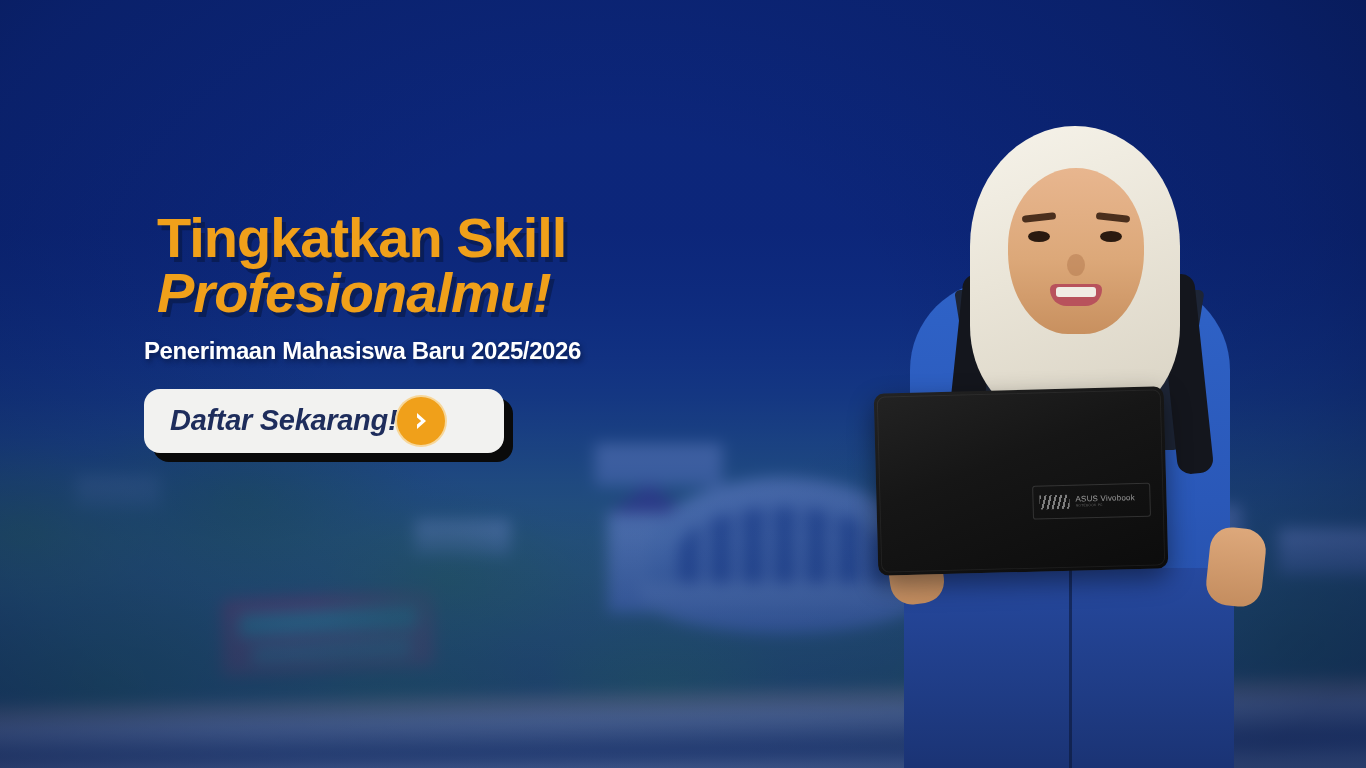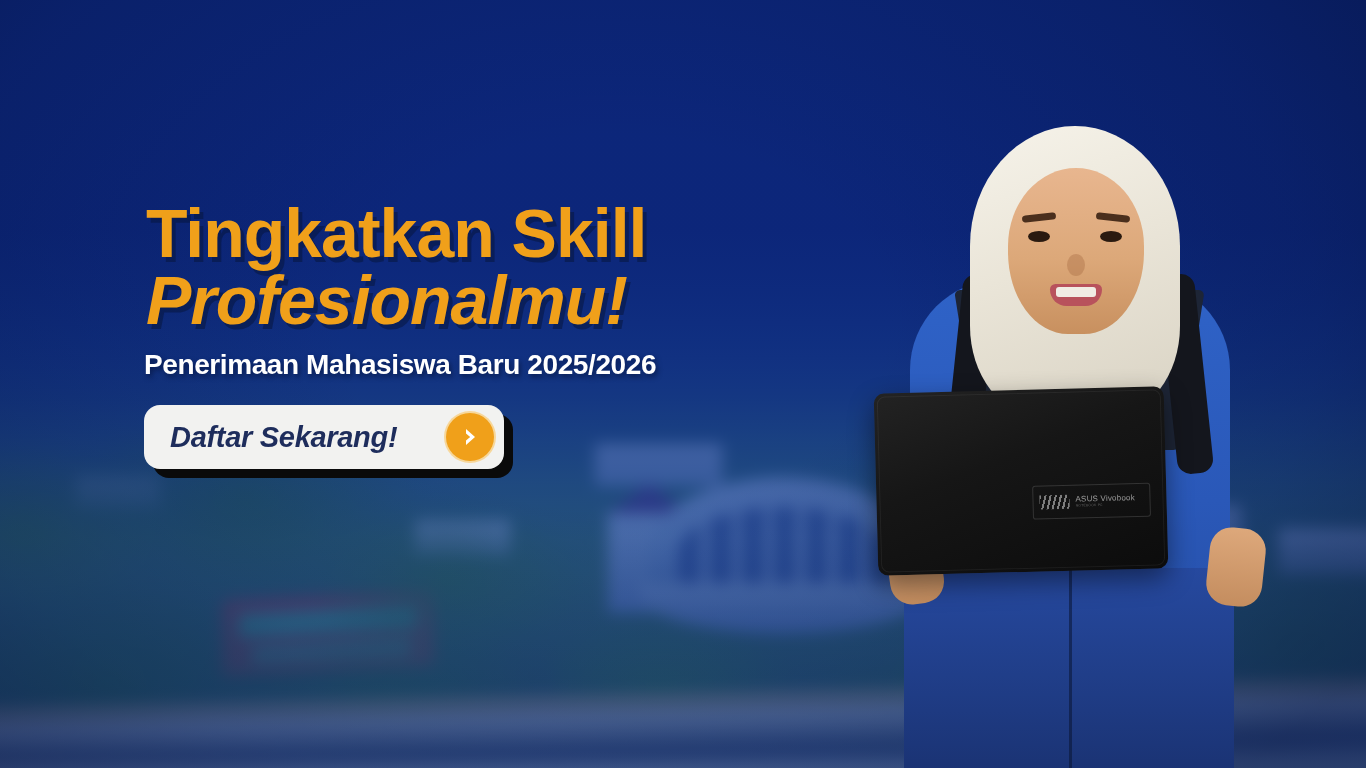--- a/index.html
+++ b/index.html
@@ -462,33 +462,33 @@
 
   
   .content {
     position: absolute;
     left: 142px;
     top: 196px;
     width: 780px;
   }
 
   .headline {
-    margin: 4px;
-    font-size: 68px;
+    margin: 15px;
+    font-size: 56px;
     line-height: .98;
     font-weight: 700;
     color: #F0A01A;
     letter-spacing: -1px;
     text-shadow: 4px 5px 0 rgba(8,22,62,.55);
   }
   .headline .l2 { display: block; font-style: italic; }
 
   .subtitle {
     margin: 16px 0 0 2px;
-    font-size: 28px;
+    font-size: 24px;
     font-weight: 700;
     color: #ffffff;
     letter-spacing: -.4px;
     text-shadow: 2px 3px 5px rgba(6,18,55,.65);
   }
 
   
   .cta-wrap {
     position: relative;
     margin-top: 24px;
@@ -509,21 +509,21 @@
     position: absolute;
     left: 0;
     top: 0;
     width: 360px;
     height: 64px;
     background: #f2f2f0;
     border: none;
     border-radius: 16px;
     display: flex;
     align-items: center;
-    justify-content: space-between;
+    justify-content: flex-start;
     padding: 0 10px 0 26px;
     box-sizing: border-box;
     cursor: pointer;
     font-family: "Liberation Sans", sans-serif;
   }
   .cta-label {
     font-size: 29px;
     font-weight: 700;
     font-style: italic;
     color: #1e2d5c;

